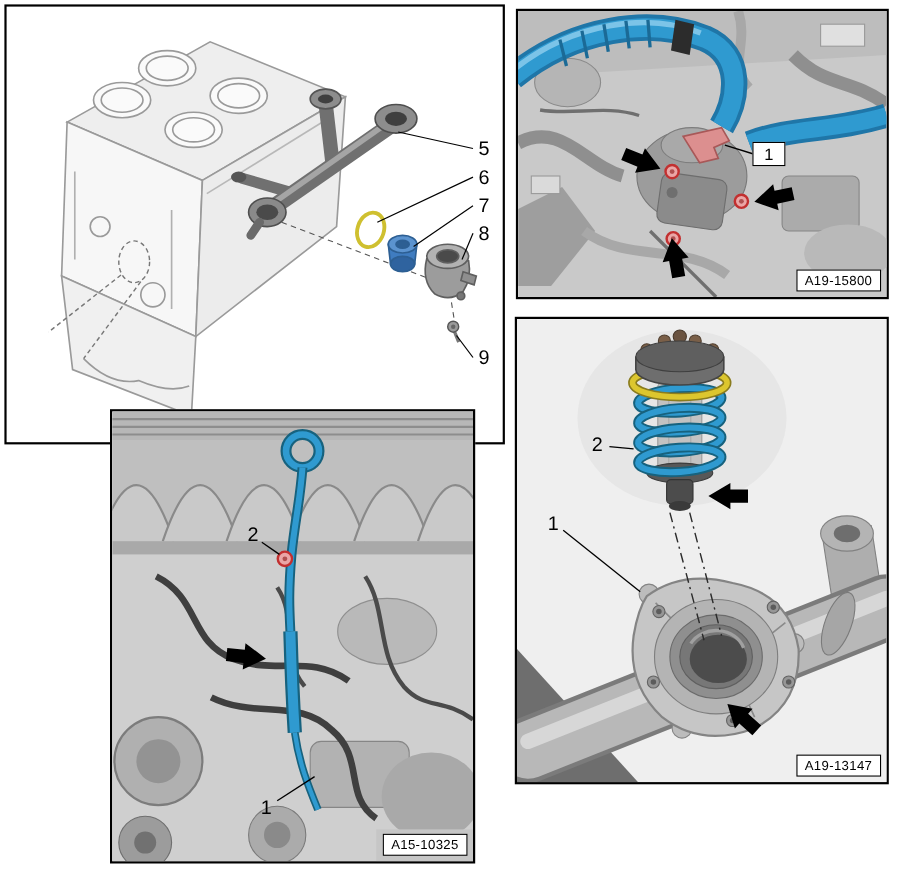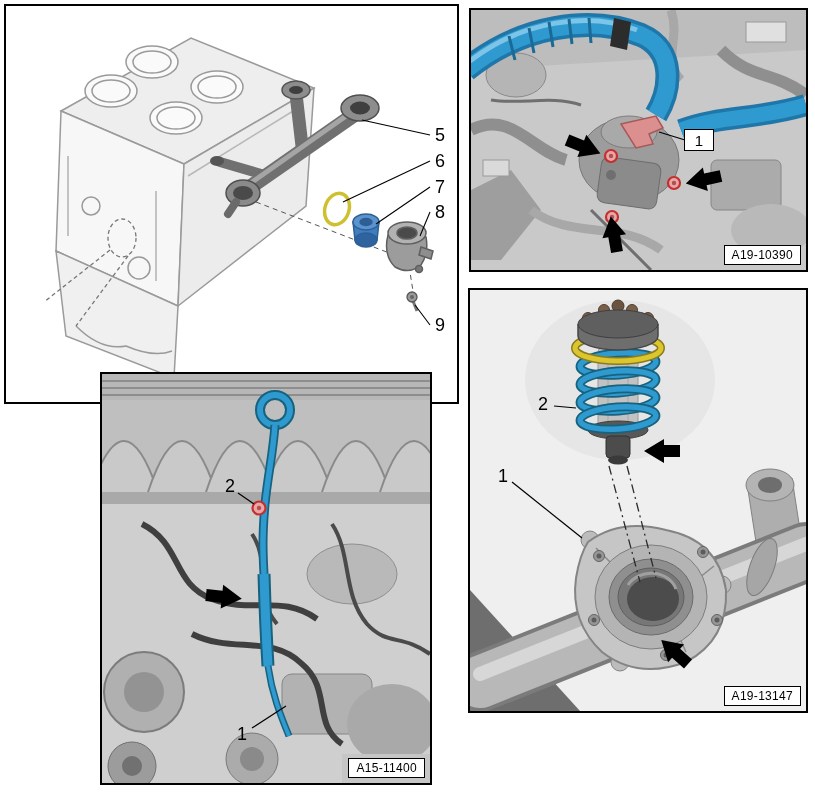--- a/index.html
+++ b/index.html
@@ -166,21 +166,21 @@
       </g>
 
       <g fill="#000">
         <polygon points="0,-6 16,-6 16,-12 36,0 16,12 16,6 0,6" transform="translate(96,130) rotate(22)"></polygon>
         <polygon points="0,-6 16,-6 16,-12 36,0 16,12 16,6 0,6" transform="translate(250,166) rotate(168)"></polygon>
         <polygon points="0,-6 16,-6 16,-12 36,0 16,12 16,6 0,6" transform="translate(146,242) rotate(-100)"></polygon>
       </g>
       <line x1="214" y1="130" x2="188" y2="122" stroke="#000" stroke-width="1.2"></line>
     </svg>
     <div class="numbox" style="left:213px; top:119px; width:30px; height:22px;">1</div>
-    <div class="refbox">A19-10390</div>
+    <div class="refbox">A19-15800</div>
   </section>
 
   <section class="panel" style="left:100px; top:372px; width:332px; height:413px;">
     <svg viewBox="0 0 328 409">
       <rect x="0" y="0" width="328" height="409" fill="#cfcfcf"></rect>
 
       <g>
         <rect x="0" y="26" width="328" height="92" fill="#bfbfbf"></rect>
         <rect x="0" y="0" width="328" height="26" fill="#b7b7b7"></rect>
         <line x1="0" y1="7" x2="328" y2="7" stroke="#8d8d8d" stroke-width="2"></line>
@@ -230,21 +230,21 @@
 
       <polygon fill="#000" points="0,-6 16,-6 16,-12 36,0 16,12 16,6 0,6" transform="translate(104,221) rotate(6)"></polygon>
 
       <g stroke="#000" stroke-width="1.2">
         <line x1="136" y1="119" x2="152" y2="130"></line>
         <line x1="150" y1="354" x2="184" y2="332"></line>
       </g>
     </svg>
     <div class="callout" style="left:128px; top:112px;">2</div>
     <div class="callout" style="left:140px; top:360px;">1</div>
-    <div class="refbox">A15-11400</div>
+    <div class="refbox">A15-10325</div>
   </section>
 
   <section class="panel" style="left:468px; top:288px; width:340px; height:425px;">
     <svg viewBox="0 0 336 421">
       <rect x="0" y="0" width="336" height="421" fill="#efefef"></rect>
       <ellipse cx="150" cy="90" rx="95" ry="80" fill="#e6e6e6"></ellipse>
       <polygon points="0,300 110,421 0,421" fill="#6e6e6e"></polygon>
 
       <g>
         <path d="M278,200 L322,188 L330,240 L286,252 Z" fill="#aeaeae" stroke="#828282"></path>

